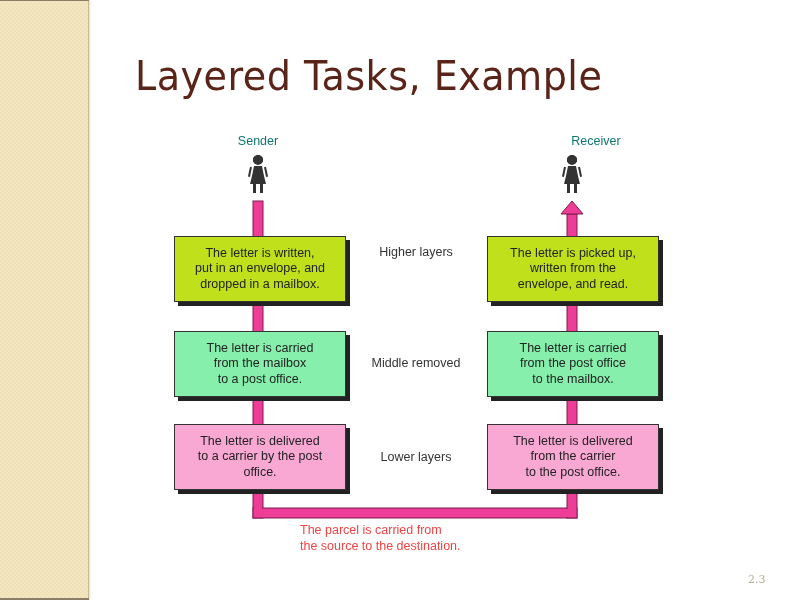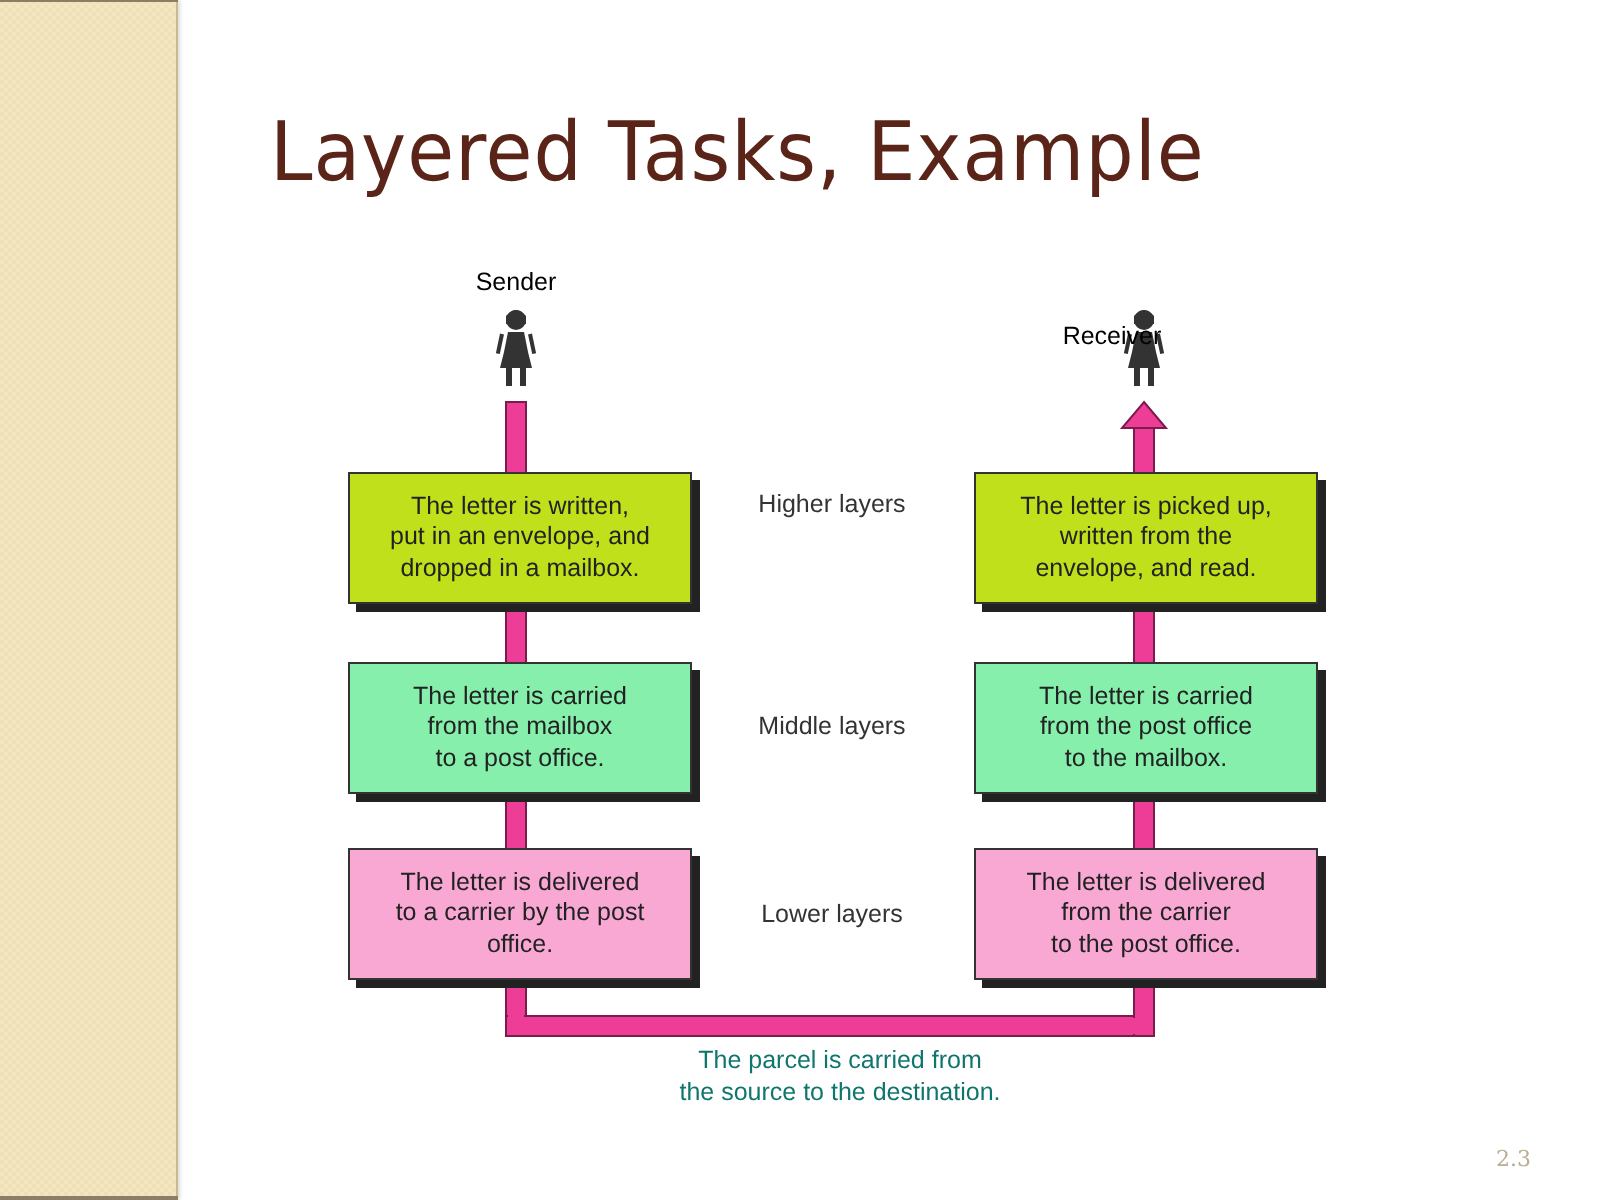--- a/index.html
+++ b/index.html
@@ -24,39 +24,39 @@
       position: absolute; left: 135px; top: 52px;
       font-size: 41px; color: #5a2418; letter-spacing: 0.5px;
       font-family: "DejaVu Sans", sans-serif; font-weight: normal;
       transform: scaleX(0.93); transform-origin: left top;
     }
     .slide-number {
       position: absolute; left: 748px; top: 573px;
       font-size: 11px; color: #b9ad92; font-family: "DejaVu Serif", serif;
     }
     .actor-label {
-      position: absolute; font-size: 12.5px; color: #000000; text-align: center; width: 100px;
+      position: absolute; font-size: 12.5px; color: #0f766e; text-align: center; width: 100px;
     }
     .layer-label {
       position: absolute; font-size: 12.5px; color: #333; width: 120px; text-align: center;
     }
     .box {
       position: absolute; width: 172px; height: 66px;
       border: 1px solid #333;
       box-shadow: 4px 4px 0 #222;
       display: flex; align-items: center; justify-content: center;
       text-align: center; font-size: 12.5px; line-height: 15.5px; color: #222;
       white-space: pre-line; box-sizing: border-box; padding: 0 16px;
     }
     .box.green { background: #bfe01b; }
     .box.blue { background: #86efac; }
     .box.yellow { background: #f9a8d4; }
     .caption {
       position: absolute; left: 300px; top: 522px; width: 240px;
-      text-align: center; font-size: 12.5px; line-height: 16px; color: #0f766e; white-space: pre-line;
+      text-align: left; font-size: 12.5px; line-height: 16px; color: #ef4444; white-space: pre-line;
     }
     svg.lines { position: absolute; left: 0; top: 0; }
   </style>
 </head>
 <body>
 
 <div class="sidebar">
   <div class="sidebar-topline"></div>
   <div class="sidebar-bottomline"></div>
 </div>
@@ -92,34 +92,34 @@
     <path d="M567 158 Q572 152 577 158 L577 162 L567 162 Z"></path>
     <path d="M568 166 L576 166 L578 176 L580 184 L564 184 L566 176 Z"></path>
     <rect x="567" y="184" width="3" height="9"></rect>
     <rect x="574" y="184" width="3" height="9"></rect>
     <rect x="564" y="167" width="2" height="10" transform="rotate(12 565 167)"></rect>
     <rect x="578" y="167" width="2" height="10" transform="rotate(-12 579 167)"></rect>
   </g>
 </svg>
 
 <div class="actor-label" style="left:208px; top:134px;">Sender</div>
-<div class="actor-label" style="left:506px; top:134px;margin-top:27px;">Receiver</div>
+<div class="actor-label" style="left:546px; top:134px;">Receiver</div>
 
 <div class="box green" style="left:174px; top:236px;">The letter is written,
 put in an envelope, and
 dropped in a mailbox.</div>
 <div class="layer-label" style="left:356px; top:245px;">Higher layers</div>
 <div class="box green" style="left:487px; top:236px;">The letter is picked up,
 written from the
 envelope, and read.</div>
 
 <div class="box blue" style="left:174px; top:331px;">The letter is carried
 from the mailbox
 to a post office.</div>
-<div class="layer-label" style="left:356px; top:356px;">Middle layers</div>
+<div class="layer-label" style="left:356px; top:356px;">Middle removed</div>
 <div class="box blue" style="left:487px; top:331px;">The letter is carried
 from the post office
 to the mailbox.</div>
 
 <div class="box yellow" style="left:174px; top:424px;">The letter is delivered
 to a carrier by the post
 office.</div>
 <div class="layer-label" style="left:356px; top:450px;">Lower layers</div>
 <div class="box yellow" style="left:487px; top:424px;">The letter is delivered
 from the carrier

